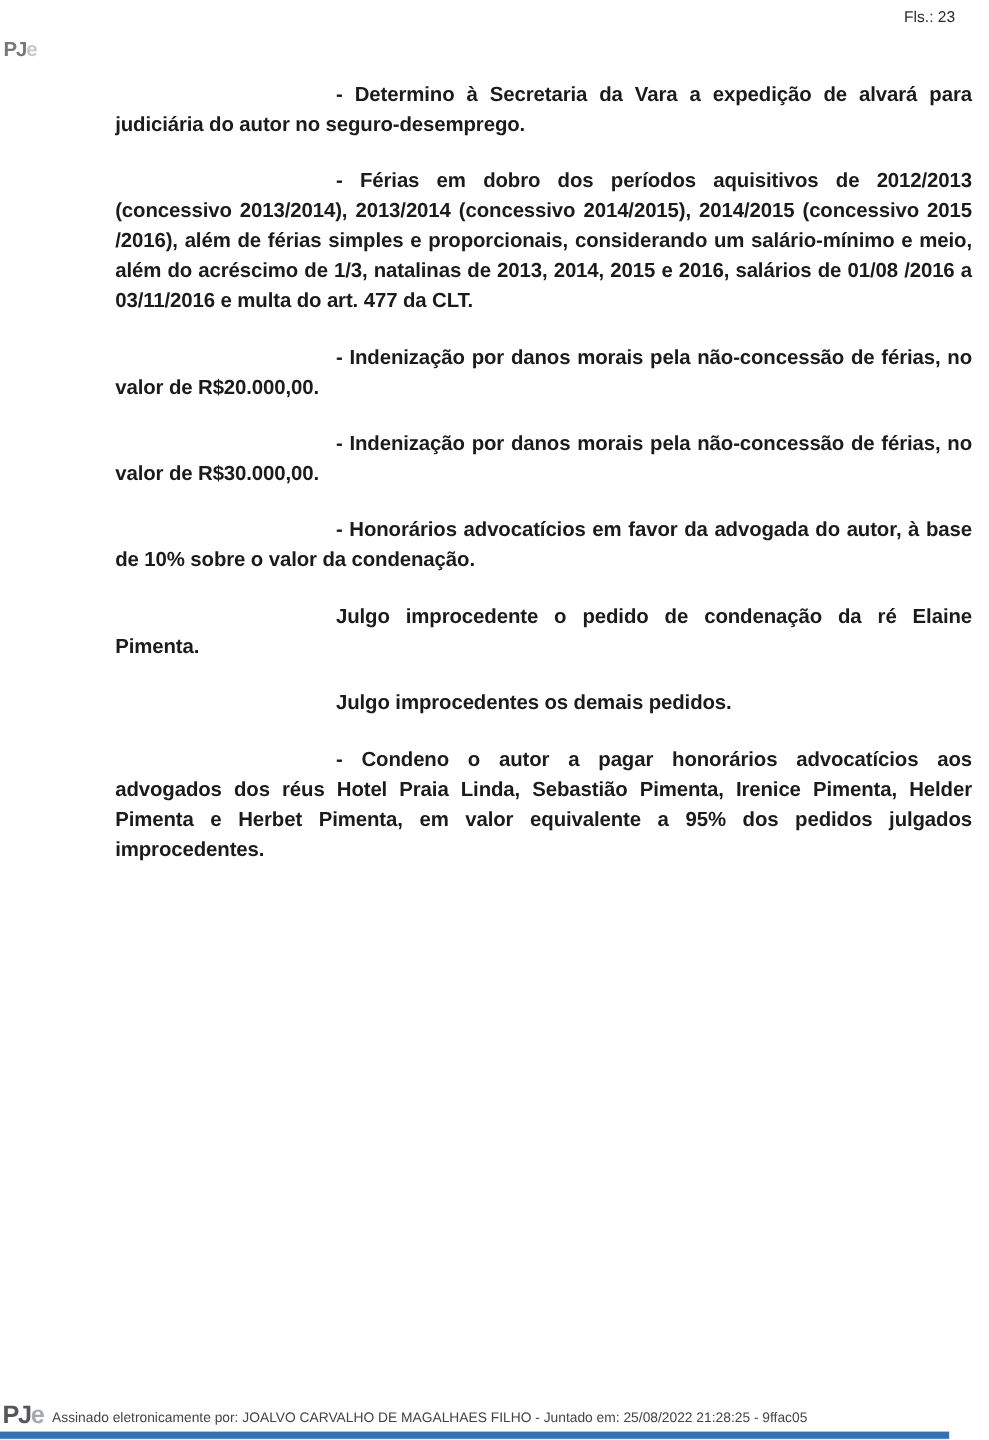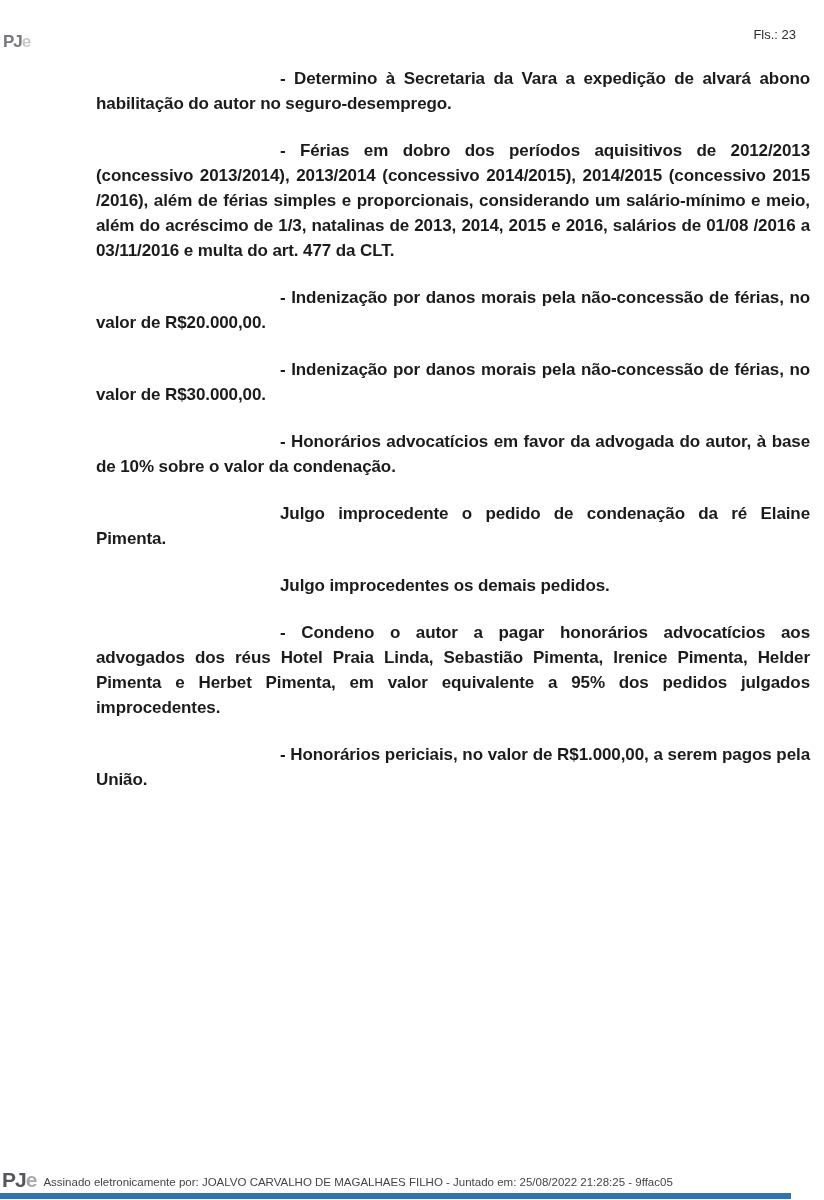--- a/index.html
+++ b/index.html
@@ -15,21 +15,20 @@
   }
 
   
   .folio {
     position: absolute;
     top: 6px;
     right: 28px;
     font-size: 13px;
     font-weight: 400;
     color: #2b2b2b;
-    margin-top: 21px;
   }
 
   
   .pje-logo {
     font-weight: 800;
     letter-spacing: -1px;
     line-height: 1;
     white-space: nowrap;
   }
   .pje-logo .pj { color: #55565a; text-align: right; }
@@ -98,29 +97,28 @@
 </head>
 <body>
 
 <div class="pje-logo pje-logo-top">
   <span class="pj">PJ</span><span class="e">e</span>
 </div>
 
 <div class="folio">Fls.: 23</div>
 
 <main class="doc-body" id="doc-body">
-    <p>- Determino à Secretaria da Vara a expedição de alvará abono habilitação do autor no seguro-desemprego.</p>
+    <p>- Determino à Secretaria da Vara a expedição de alvará para judiciária do autor no seguro-desemprego.</p>
     <p>- Férias em dobro dos períodos aquisitivos de 2012/2013 (concessivo 2013/2014), 2013/2014 (concessivo 2014/2015), 2014/2015 (concessivo 2015 /2016), além de férias simples e proporcionais, considerando um salário-mínimo e meio, além do acréscimo de 1/3, natalinas de 2013, 2014, 2015 e 2016, salários de 01/08 /2016 a 03/11/2016 e multa do art. 477 da CLT.</p>
     <p>- Indenização por danos morais pela não-concessão de férias, no valor de R$20.000,00.</p>
     <p>- Indenização por danos morais pela não-concessão de férias, no valor de R$30.000,00.</p>
     <p>- Honorários advocatícios em favor da advogada do autor, à base de 10% sobre o valor da condenação.</p>
     <p>Julgo improcedente o pedido de condenação da ré Elaine Pimenta.</p>
     <p>Julgo improcedentes os demais pedidos.</p>
     <p>- Condeno o autor a pagar honorários advocatícios aos advogados dos réus Hotel Praia Linda, Sebastião Pimenta, Irenice Pimenta, Helder Pimenta e Herbet Pimenta, em valor equivalente a 95% dos pedidos julgados improcedentes.</p>
-    <p>- Honorários periciais, no valor de R$1.000,00, a serem pagos pela União.</p>
   </main>
 
 <div class="footer">
   <div class="footer-row">
     <span class="pje-logo pje-logo-bottom">
       <span class="pj">PJ</span><span class="e">e</span>
     </span>
     <span class="signature">Assinado eletronicamente por: JOALVO CARVALHO DE MAGALHAES FILHO - Juntado em: 25/08/2022 21:28:25 - 9ffac05</span>
   </div>
   <div class="accent-bar"></div>

